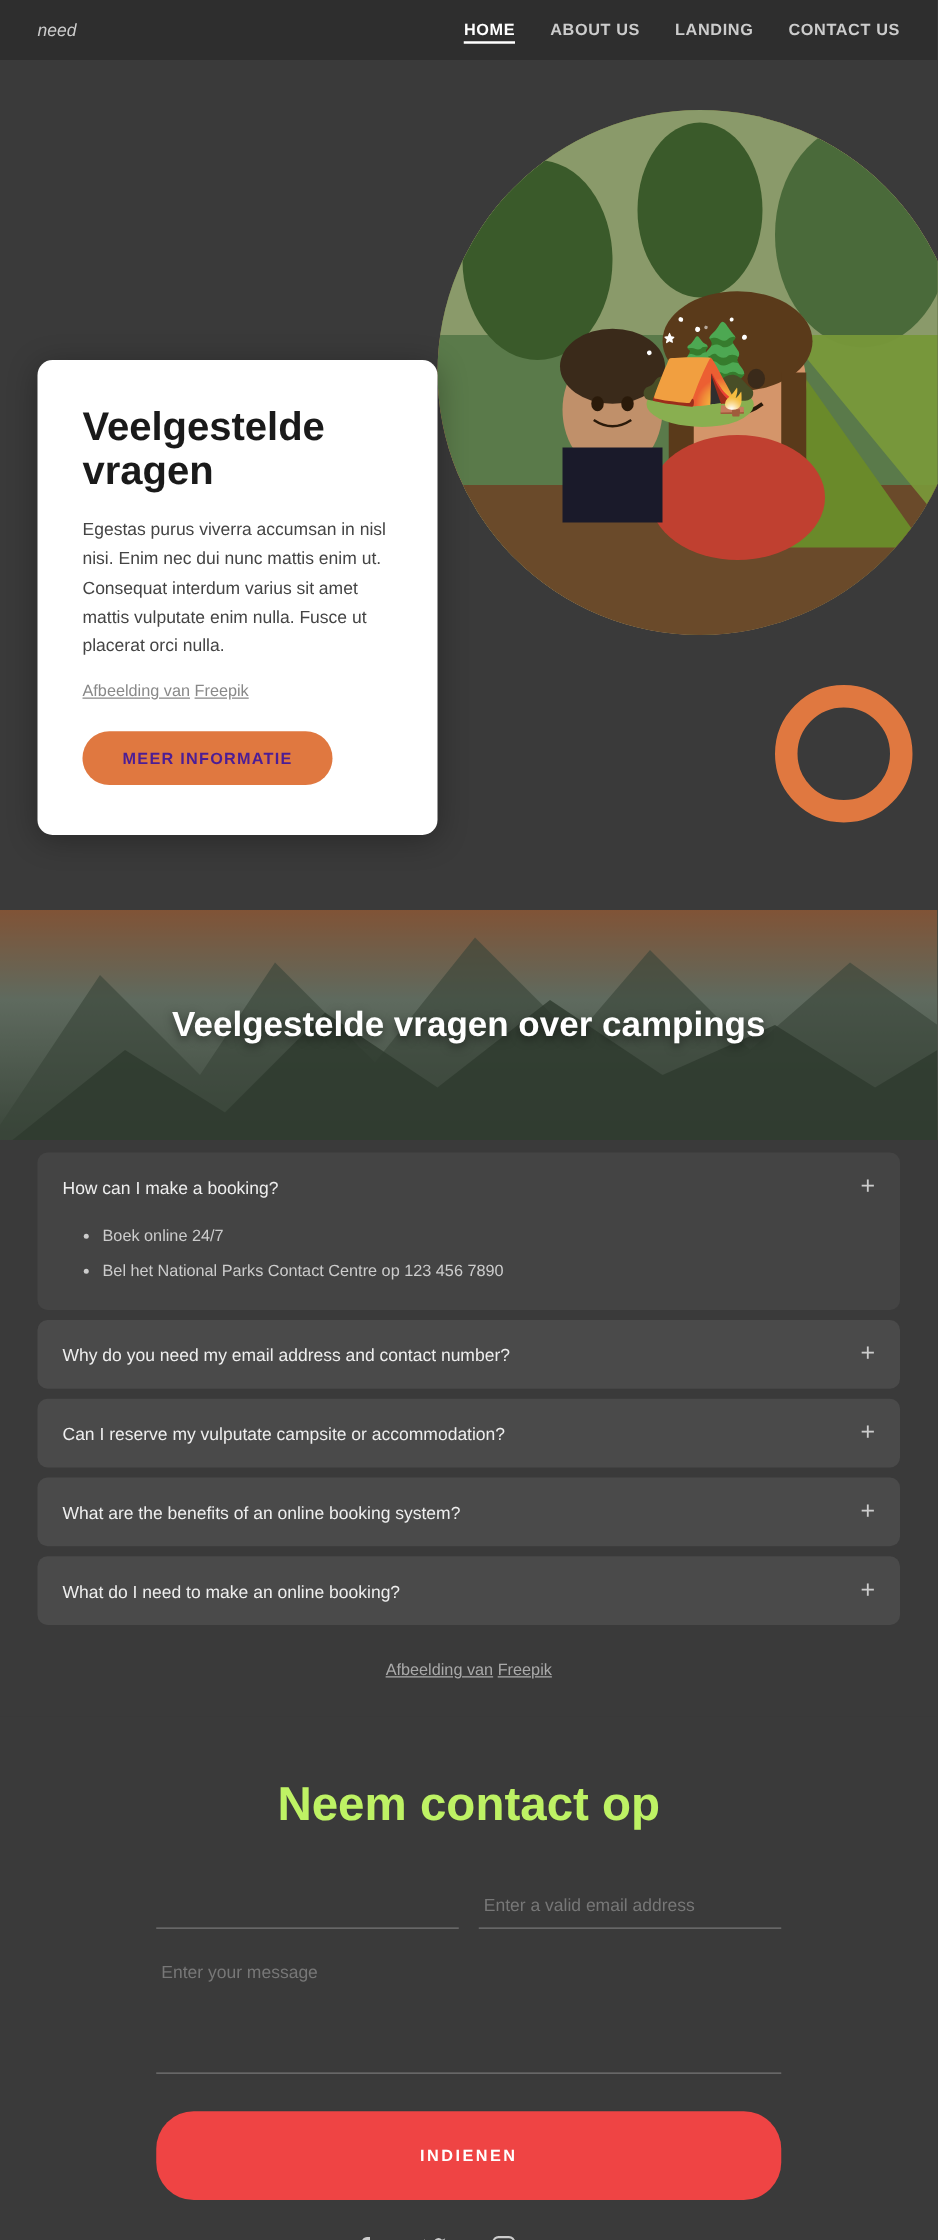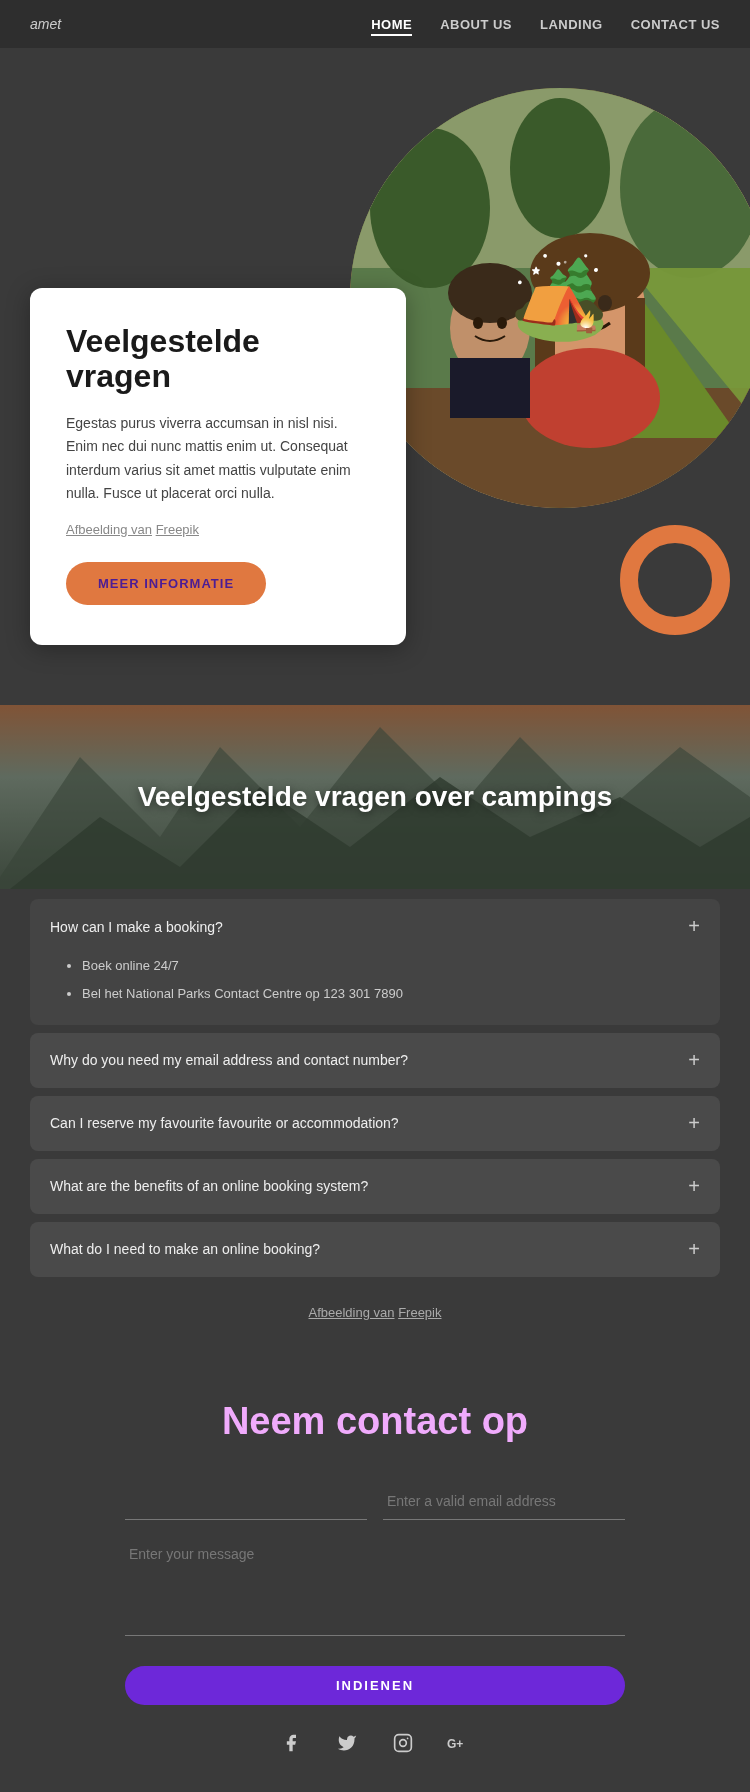--- a/index.html
+++ b/index.html
@@ -84,21 +84,21 @@
       font-size: 80px;
       position: relative;
       z-index: 1;
     }
 
     .hero-card {
       background: #fff;
       color: #222;
       border-radius: 12px;
       padding: 36px 36px 40px;
-      width: 376px;
+      width: 320px;
       margin-top: 200px;
       position: relative;
       z-index: 2;
       box-shadow: 0 4px 24px rgba(0,0,0,0.3);
     }
     .hero-card h1 {
       font-size: 32px;
       font-weight: 800;
       line-height: 1.1;
       margin-bottom: 18px;
@@ -229,21 +229,21 @@
 
     
     .contact-section {
       background: #3a3a3a;
       padding: 50px 30px 40px;
       text-align: center;
     }
     .contact-section h2 {
       font-size: 38px;
       font-weight: 800;
-      color: #f0abfc;
+      color: #bef264;
       margin-bottom: 40px;
     }
     .contact-form {
       max-width: 500px;
       margin: 0 auto;
     }
     .form-row {
       display: flex;
       gap: 16px;
       margin-bottom: 16px;
@@ -269,25 +269,25 @@
       padding: 10px 4px;
       outline: none;
       resize: none;
       height: 100px;
       font-family: inherit;
       margin-bottom: 30px;
       display: block;
     }
     .form-textarea::placeholder { color: #777; }
     .btn-submit {
-      background: #6d28d9;
+      background: #ef4444;
       color: #fff;
       border: none;
       border-radius: 30px;
-      padding: 12px 0;
+      padding: 28px 0;
       width: 100%;
       font-size: 13px;
       font-weight: 700;
       letter-spacing: 2px;
       cursor: pointer;
       text-transform: uppercase;
       margin-bottom: 22px;
     }
 
     
@@ -315,21 +315,21 @@
       bottom: 0;
       left: 0;
       width: 100%;
       height: 100%;
     }
   </style>
 </head>
 <body>
 
 <nav>
-  <span class="nav-logo">amet</span>
+  <span class="nav-logo">need</span>
   <ul class="nav-links">
     <li><a href="#" class="active">HOME</a></li>
     <li><a href="#">ABOUT US</a></li>
     <li><a href="#">LANDING</a></li>
     <li><a href="#">CONTACT US</a></li>
   </ul>
 </nav>
 
 <section class="hero-section">
 
@@ -414,35 +414,35 @@
 <section class="faq-section">
 
   <div class="faq-item open">
     <div class="faq-question">
       <span>How can I make a booking?</span>
       <span class="faq-plus">+</span>
     </div>
     <div class="faq-answer">
       <ul>
         <li>Boek online 24/7</li>
-        <li>Bel het National Parks Contact Centre op 123 301 7890</li>
+        <li>Bel het National Parks Contact Centre op 123 456 7890</li>
       </ul>
     </div>
   </div>
 
   <div class="faq-item">
     <div class="faq-question">
       <span>Why do you need my email address and contact number?</span>
       <span class="faq-plus">+</span>
     </div>
   </div>
 
   <div class="faq-item">
     <div class="faq-question">
-      <span>Can I reserve my favourite favourite or accommodation?</span>
+      <span>Can I reserve my vulputate campsite or accommodation?</span>
       <span class="faq-plus">+</span>
     </div>
   </div>
 
   <div class="faq-item">
     <div class="faq-question">
       <span>What are the benefits of an online booking system?</span>
       <span class="faq-plus">+</span>
     </div>
   </div>

